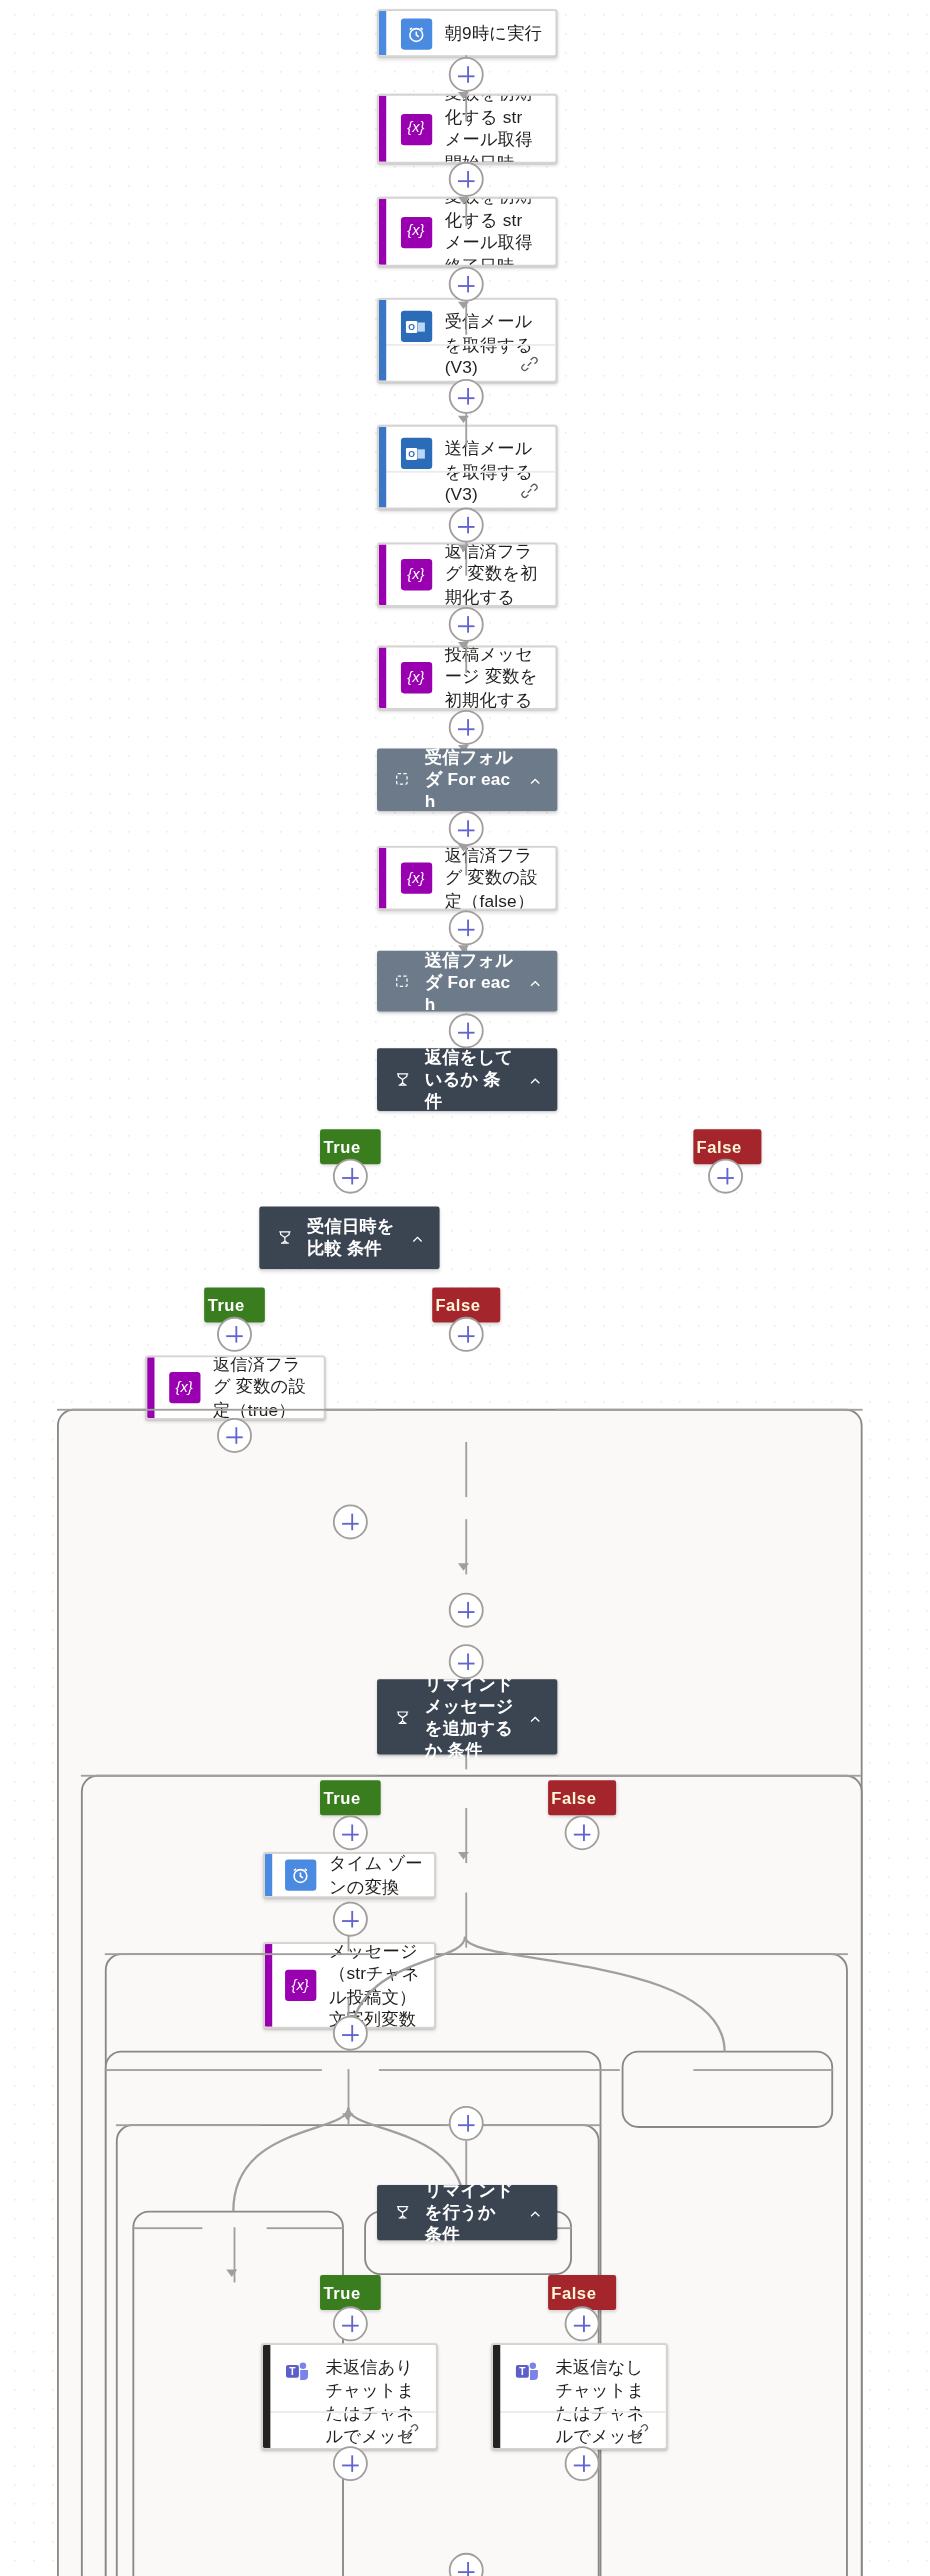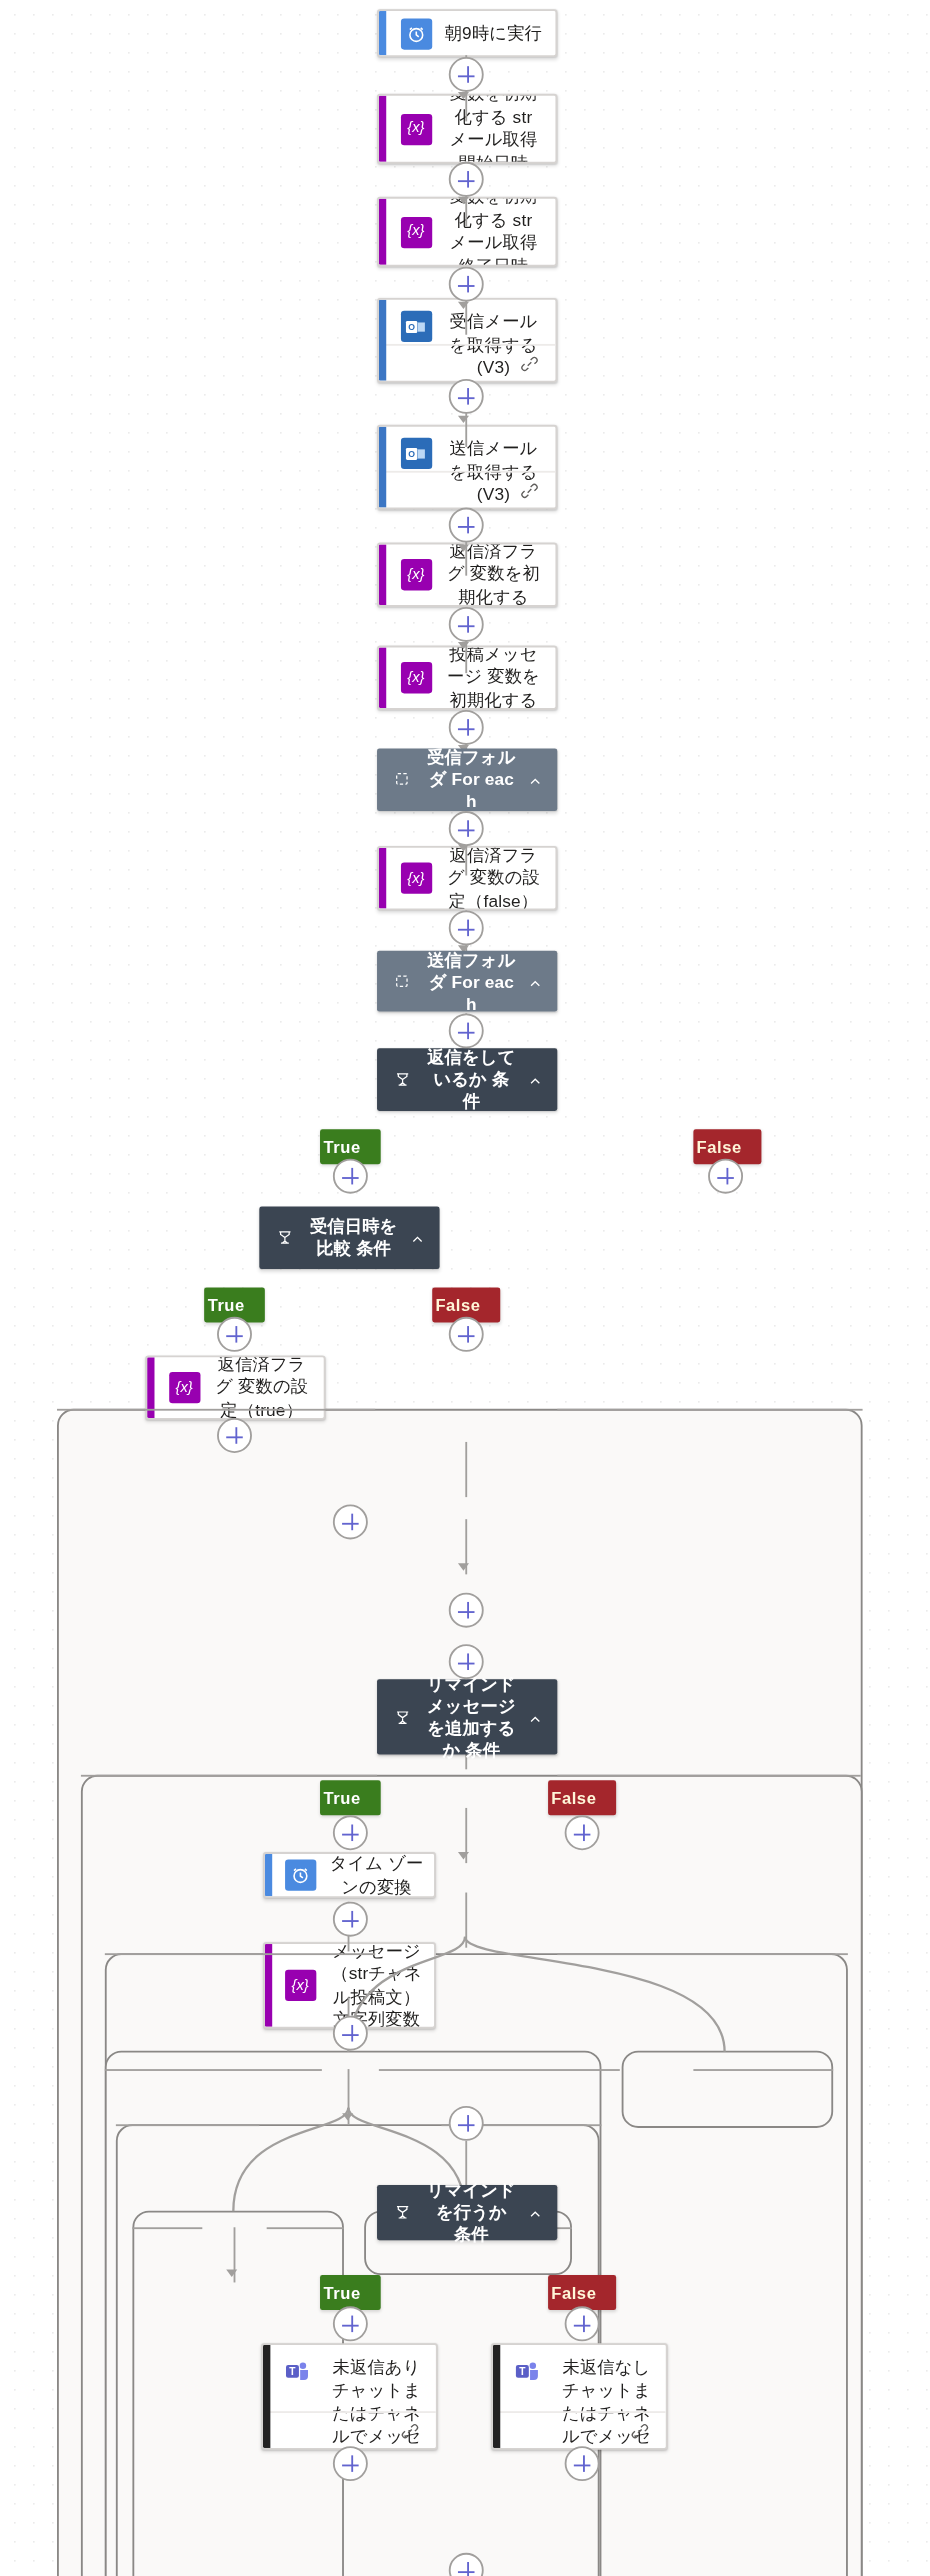--- a/index.html
+++ b/index.html
@@ -152,21 +152,21 @@
     border-right: 3.8px solid transparent;
     border-top: 4.9px solid #a19f9d;
     z-index: 2;
   }
   svg.curve { position: absolute; overflow: visible; z-index: 1; }
   svg.curve path { fill: none; stroke: #a19f9d; stroke-width: 1.4; }
 </style>
 </head>
 <body>
 
-<div id="canvas" style="background-image: radial-gradient(circle, rgb(201, 201, 201) 0.8px, transparent 0.9px); background-size: 19px 19px; text-align: center;">
+<div id="canvas" style="background-image: radial-gradient(circle, rgb(201, 201, 201) 0.8px, transparent 0.9px); background-size: 19px 19px;">
     <div style="position: absolute; left: 0px; top: 0px; width: 506px; height: 1402px; transform-origin: 0px 0px; transform: scale(1.8392);">
 
   <div class="scope" style="left:31px;  top:766px;  width:438px; height:1285px;"></div>
   <div class="scope" style="left:44px;  top:965px; width:425px; height:816px;"></div>
   <div class="scope" style="left:57px;  top:1062px; width:404px; height:674px;"></div>
   <div class="scope" style="left:57px;  top:1115px; width:270px; height:620px;"></div>
   <div class="scope" style="left:338px; top:1115px; width:115px; height:42px;"></div>
   <div class="scope" style="left:63px;  top:1155px; width:263px; height:556px;"></div>
   <div class="scope" style="left:72px;  top:1202px; width:115px; height:484px;"></div>
   <div class="scope" style="left:198px; top:1202px; width:113px; height:35px;"></div>

